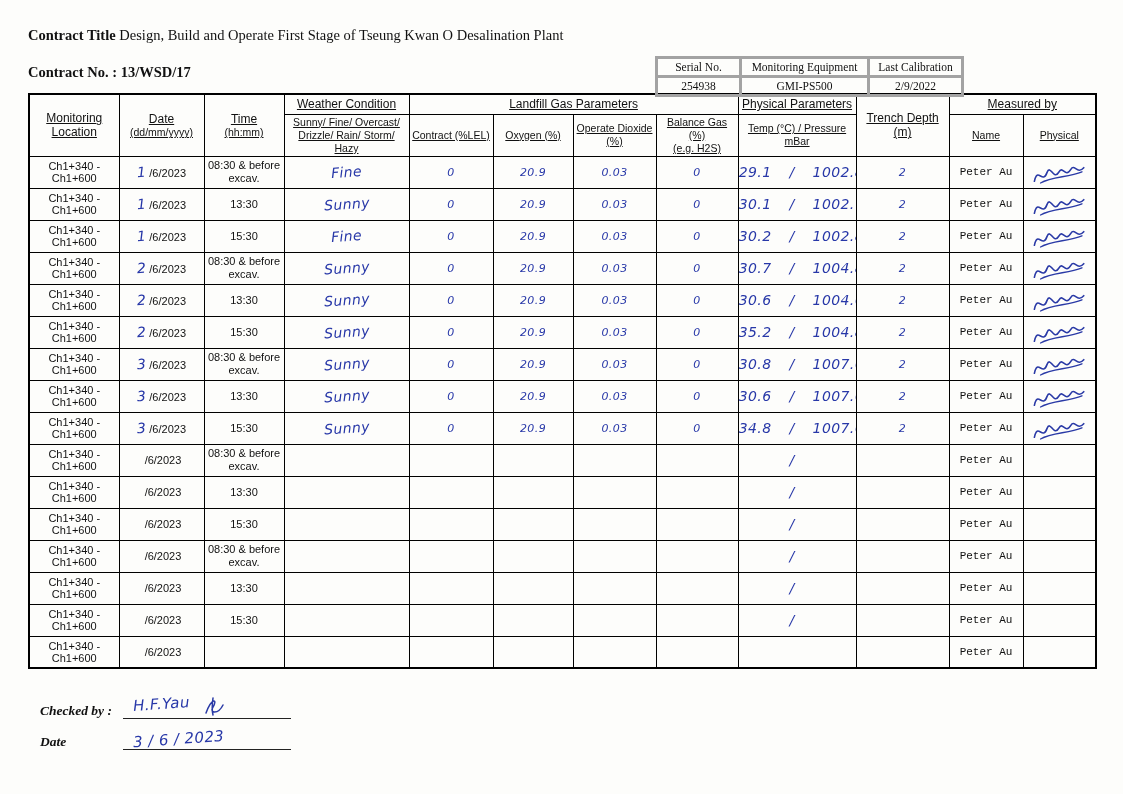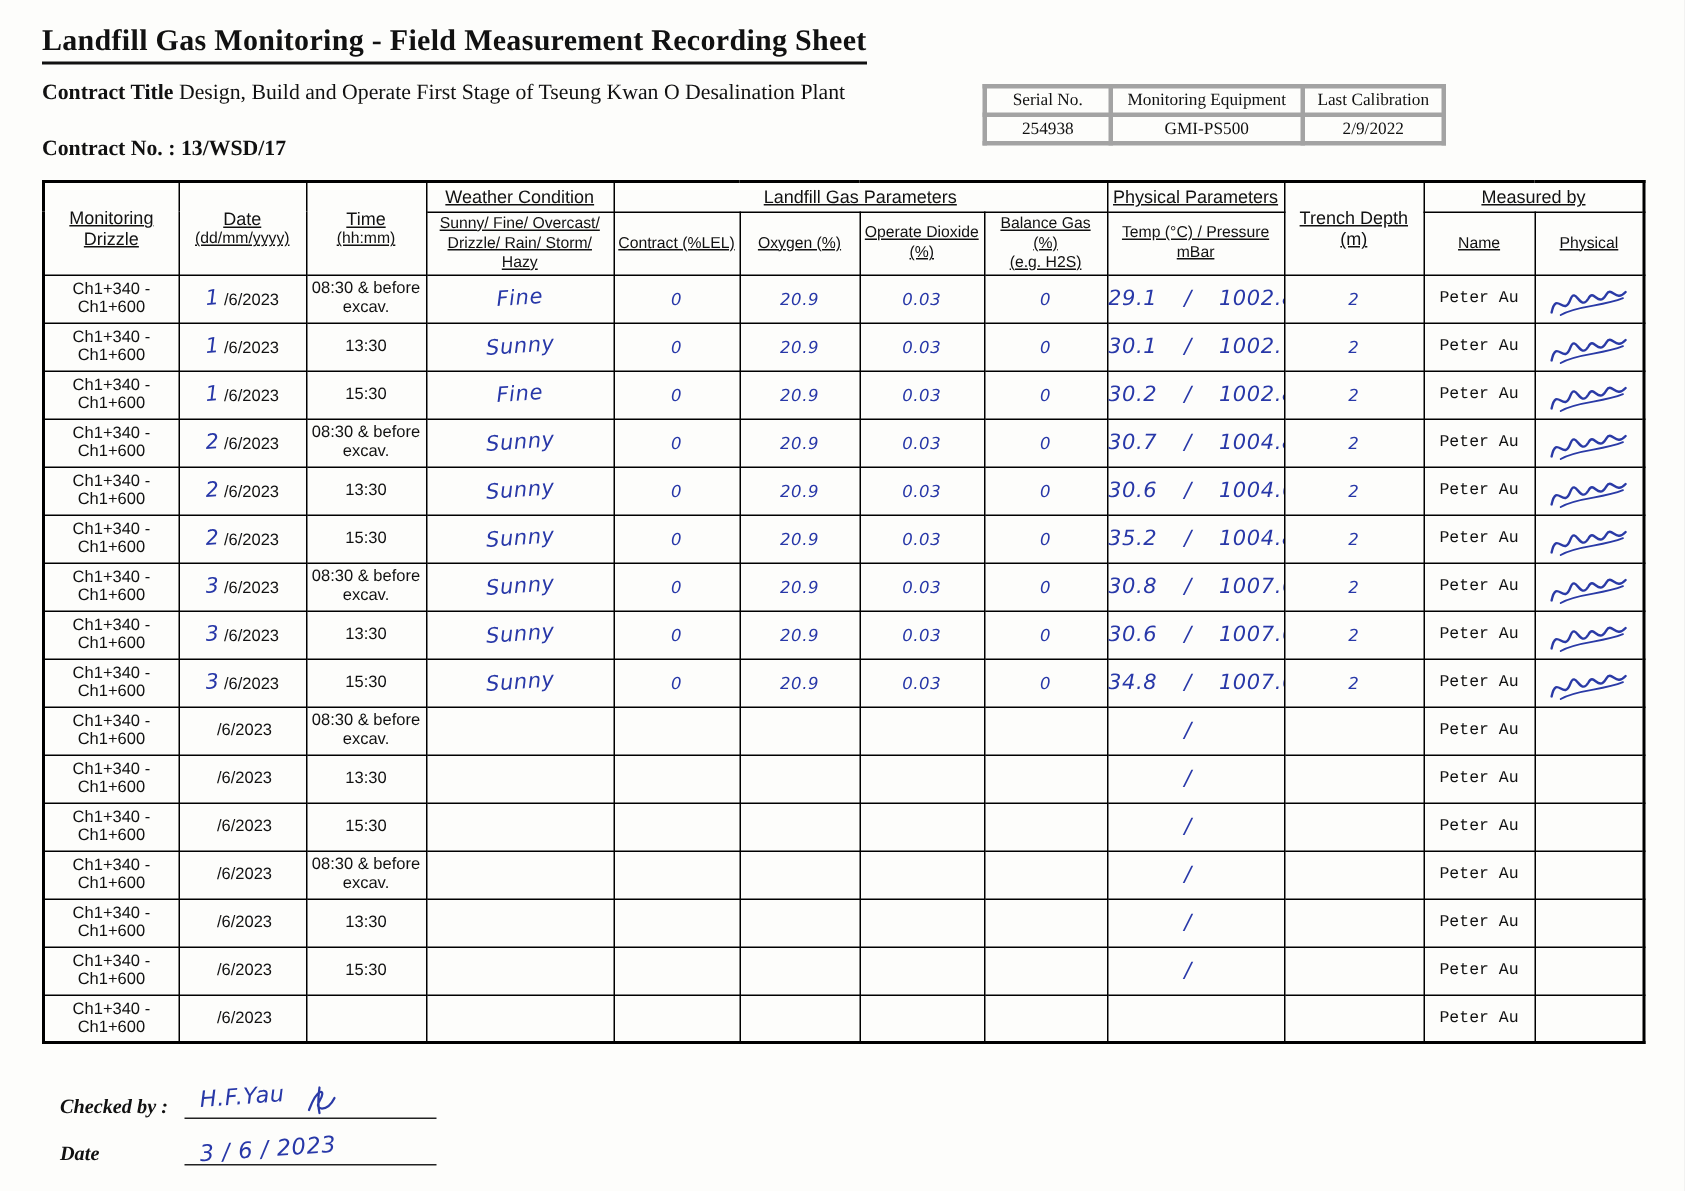--- a/index.html
+++ b/index.html
@@ -66,23 +66,20 @@
   }
   .rule .hw { font-size:15px; }
   .rule svg { vertical-align:middle; margin-left:4px; }
 </style>
 </head>
 <body>
 
 <div class="page">
 
   <div class="header-area">
-    <div class="title">
-      <span class="u">Landfill Gas Monitoring - Field Measurement Recording Sheet</span>
-    </div>
     <div class="contract-line">
       <span class="b">Contract Title</span>
       <span>Design, Build and Operate First Stage of Tseung Kwan O Desalination Plant</span>
     </div>
     <div class="contract-line">
       <span class="b">Contract No. :</span>
       <span class="b">13/WSD/17</span>
     </div>
 
     <table class="equip">
@@ -116,21 +113,21 @@
         <col style="width:80px">
       <col style="width:83px">
         <col style="width:82px">
         <col style="width:118px">
       <col style="width:93px">
         <col style="width:74px">
         <col style="width:73px">
     </colgroup>
     <thead>
       <tr class="h1">
-        <th rowspan="2"><span>Monitoring Drizzle</span></th>
+        <th rowspan="2"><span>Monitoring Location</span></th>
         <th rowspan="2"><span>Date</span><span class="sub">(dd/mm/yyyy)</span></th>
         <th rowspan="2"><span>Time</span><span class="sub">(hh:mm)</span></th>
         <th>Weather Condition</th>
         <th colspan="4">Landfill Gas Parameters</th>
         <th>Physical Parameters</th>
         <th rowspan="2">Trench Depth (m)</th>
         <th colspan="2">Measured by</th>
       </tr>
       <tr class="h2">
         <th class="weather-opts">Sunny/ Fine/ Overcast/ Drizzle/ Rain/ Storm/ Hazy</th>

